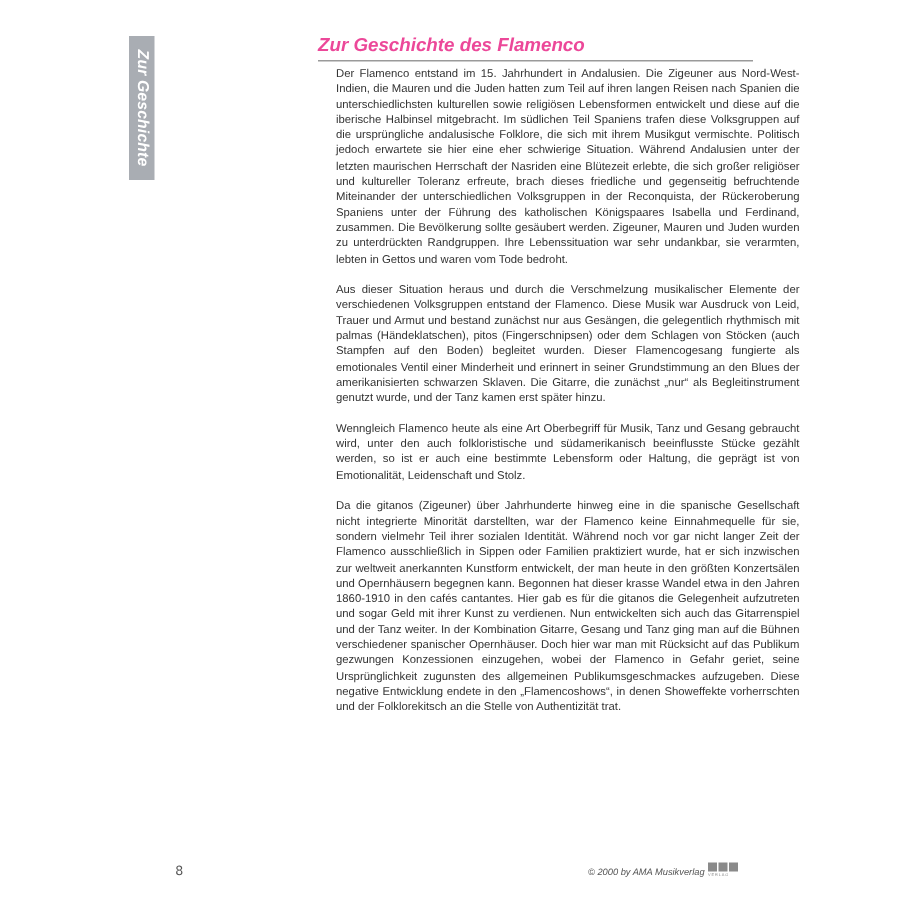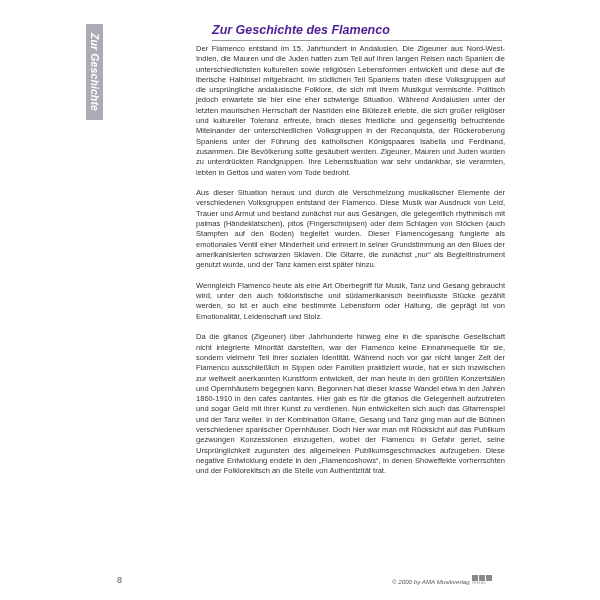--- a/index.html
+++ b/index.html
@@ -6,23 +6,23 @@
   body { width: 600px; height: 600px; position: relative; overflow: hidden;
          font-family: "Liberation Sans", sans-serif; color: #2a2a2a; }
   .page { position: absolute; left: 0; top: 0; width: 600px; height: 600px; background: #fff; }
   .side-tab { position: absolute; left: 86px; top: 24px; width: 17px; height: 96px;
               background: #a9adb3; }
   .side-tab span { position: absolute; left: 50%; top: 50%;
                    transform: translate(-50%, -50%) rotate(90deg);
                    white-space: nowrap; color: #ffffff; font-weight: bold; font-style: italic;
                    font-size: 10.5px; letter-spacing: 0.1px; }
   .heading { position: absolute; left: 212px; top: 23px; width: 290px;
-             font-size: 12.5px; font-weight: bold; font-style: italic; color: #4c1d95;
+             font-size: 12.5px; font-weight: bold; font-style: italic; color: #ec4899;
              padding-bottom: 3px; border-bottom: 1px solid #9a9a9a; }
-  .content { position: absolute; left: 196px; top: 44px; width: 309px;
+  .content { position: absolute; left: 224px; top: 44px; width: 309px;
              font-size: 7.55px; line-height: 10.3px; color: #333; text-align: justify;
              hyphens: manual; }
   .content p { margin: 0 0 10.3px 0; }
   .page-number { position: absolute; left: 117px; top: 575px; font-size: 9px; color: #555; }
   .copyright { position: absolute; left: 392px; top: 578px; font-size: 6.2px; font-style: italic; color: #555; }
   .publisher-logo { position: absolute; left: 472px; top: 575px; width: 20px; height: 11px; }
   .publisher-logo .blocks { display: flex; gap: 1px; }
   .publisher-logo .blk { width: 6px; height: 6px; background: #8a8a8a; }
   .publisher-logo .sub { font-size: 2.6px; color: #888; letter-spacing: 0.6px; margin-top: 1px; }
 </style>

